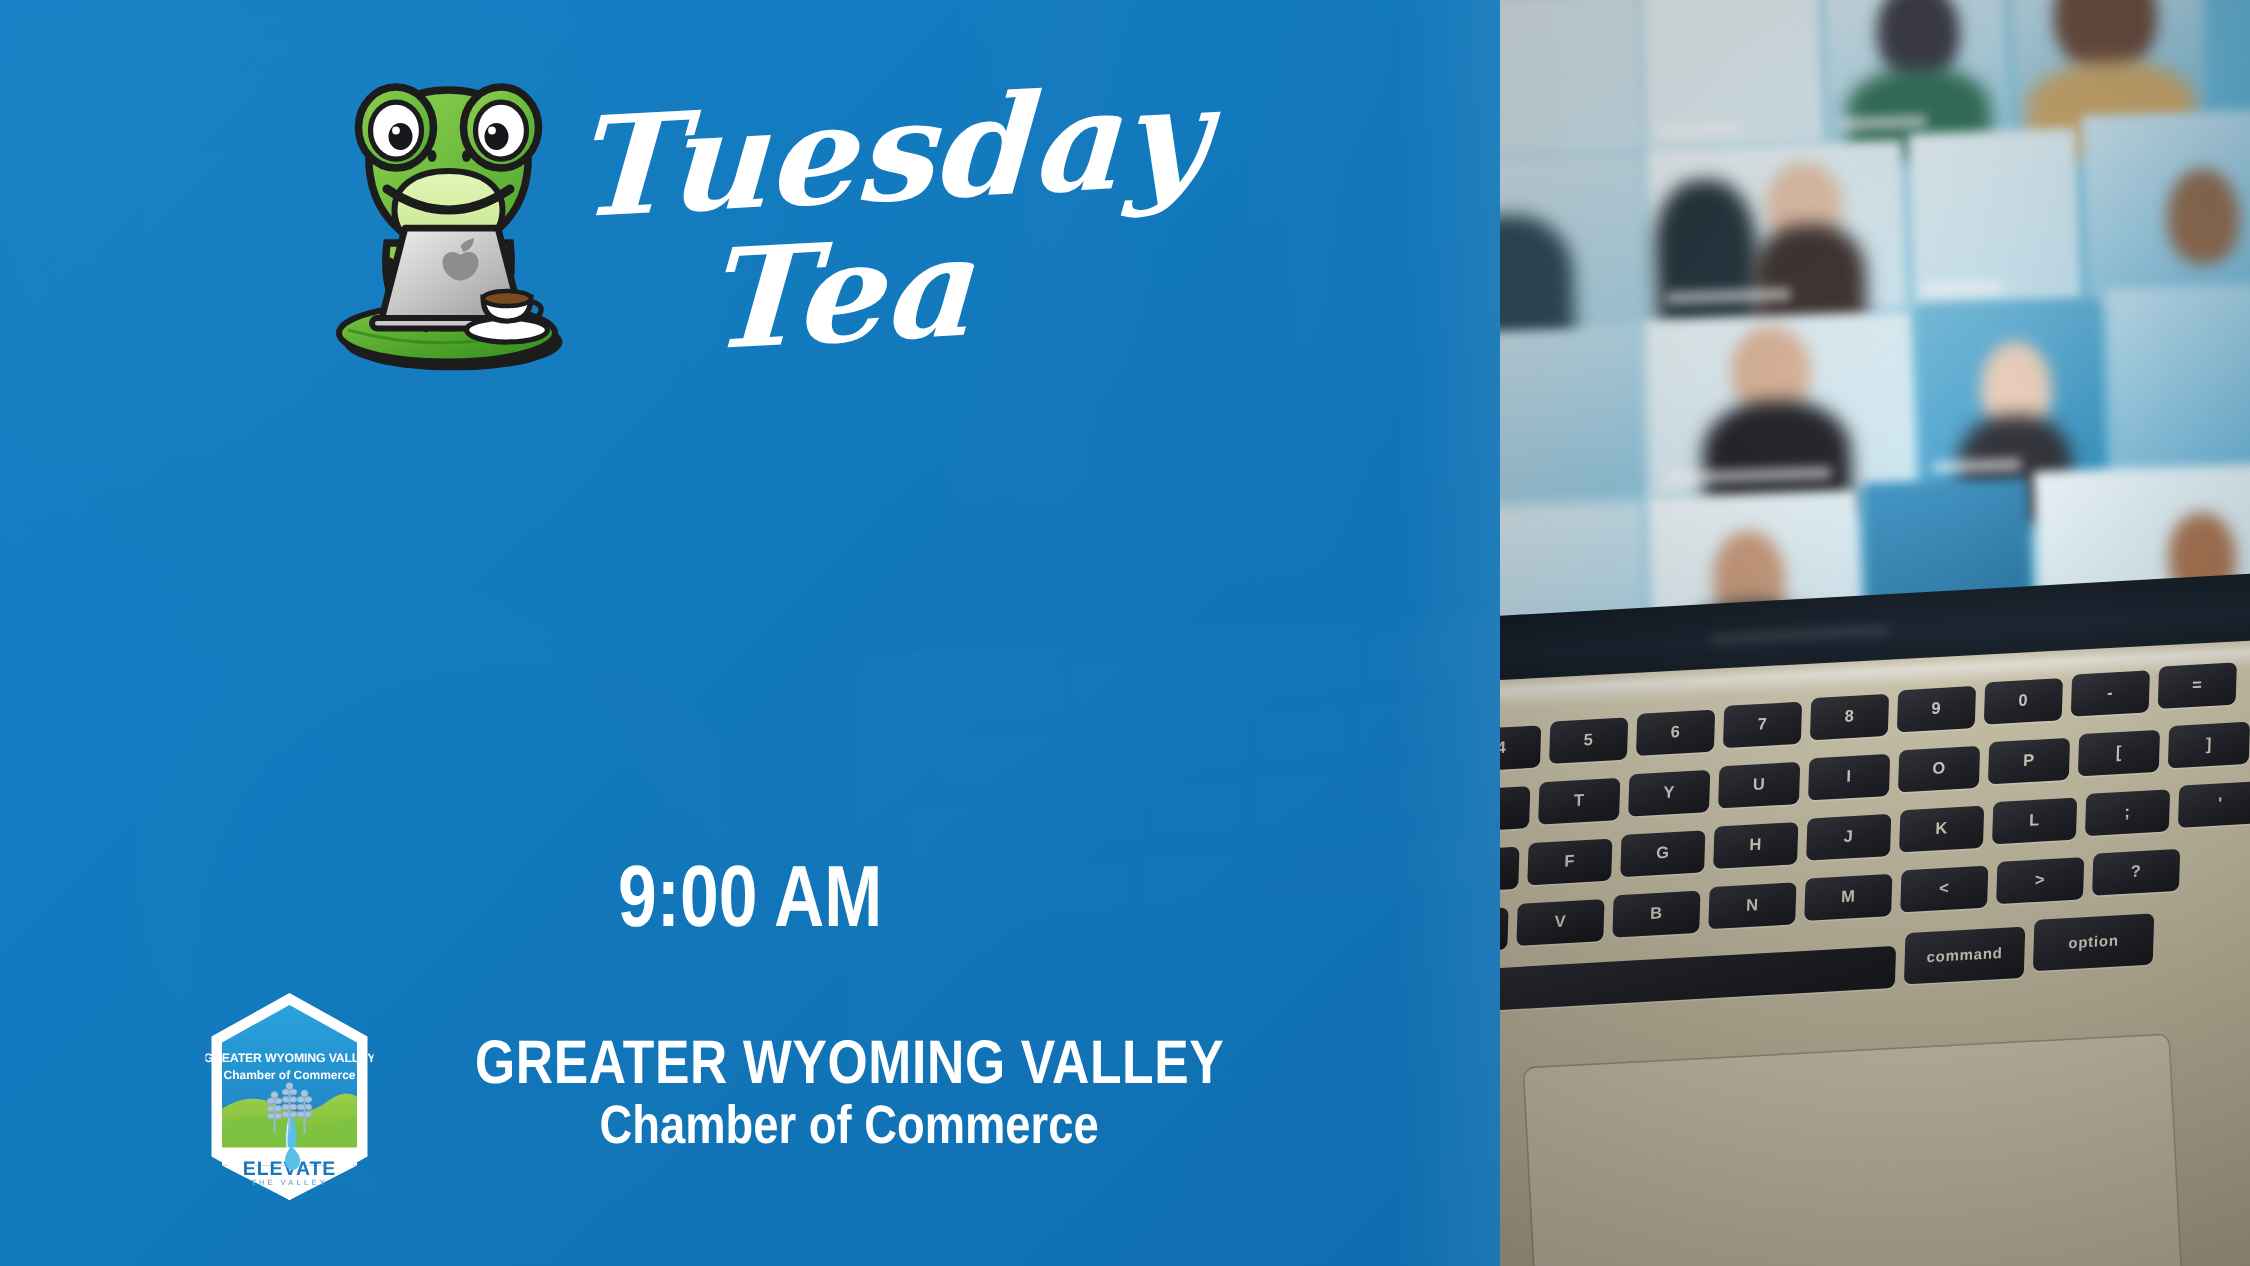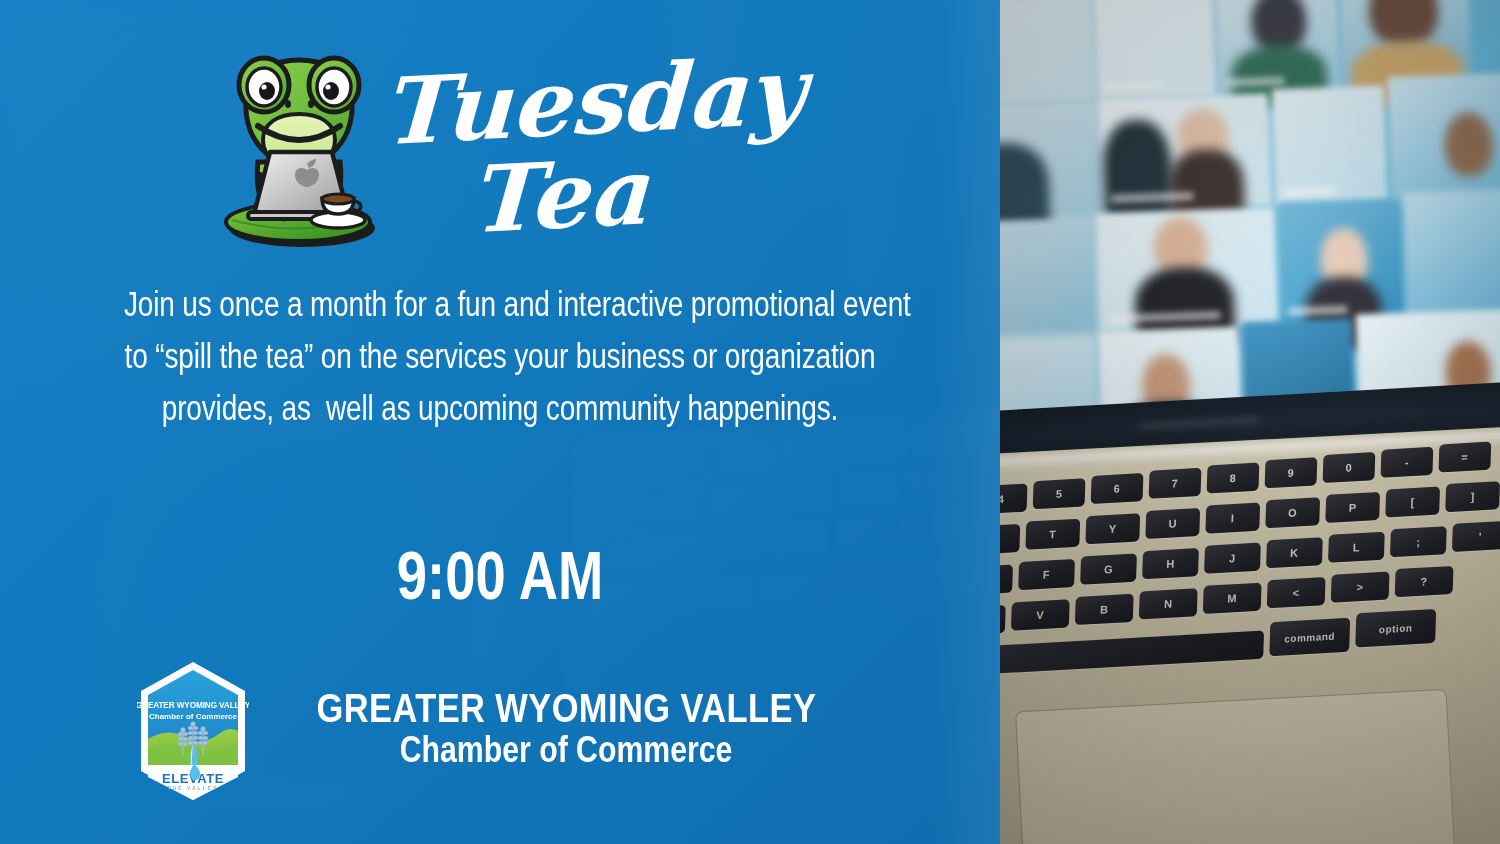--- a/index.html
+++ b/index.html
@@ -173,21 +173,21 @@
     white-space:pre;
   }
 
   
   .dateline, .timeline{
     position:absolute;left:0;width:1000px;text-align:center;color:#fff;
     font-family:"Liberation Sans", sans-serif;font-weight:700;
     white-space:pre;
   }
   .dateline{top:476px;font-size:58px;line-height:62px;}
-  .timeline{top:544px;font-size:68px;line-height:62px;}
+  .timeline{top:567px;font-size:58px;line-height:62px;}
   .dateline span,.timeline span{display:inline-block;transform:scaleX(.80);transform-origin:center;}
 
   
   .chamber{
     position:absolute;left:0;top:656px;width:1000px;height:150px;
     display:flex;align-items:center;justify-content:center;gap:20px;
   }
   .badge{width:112px;height:140px;flex:0 0 auto;}
   .badge svg{width:100%;height:100%;display:block;}
   .chamber-text{color:#fff;text-align:center;flex:0 0 auto;padding-bottom:6px;}
@@ -429,25 +429,20 @@
       </div>
 
       <div class="script">
         <svg viewBox="0 0 395 200" xmlns="http://www.w3.org/2000/svg">
           <text x="8" y="98" font-size="92" transform="skewX(-8) rotate(-3 8 98)">Tuesday</text>
           <text x="108" y="186" font-size="92" transform="skewX(-8) rotate(-3 108 186)">Tea</text>
         </svg>
       </div>
     </div>
 
-    <div class="body-copy">
-      <div class="bline">Join us once a month for a fun and interactive promotional event</div>
-      <div class="bline">to “spill the tea” on the services your business or organization</div>
-      <div class="bline">provides, as  well as upcoming community happenings.</div>
-    </div>
 
     <div class="timeline"><span>9:00 AM</span></div>
 
     <div class="chamber">
 
       <div class="badge">
         <svg viewBox="0 0 112 140" xmlns="http://www.w3.org/2000/svg">
           <defs>
             <linearGradient id="skyG" x1="0" y1="0" x2="0" y2="1">
               <stop offset="0" stop-color="#29a3dc"></stop>

